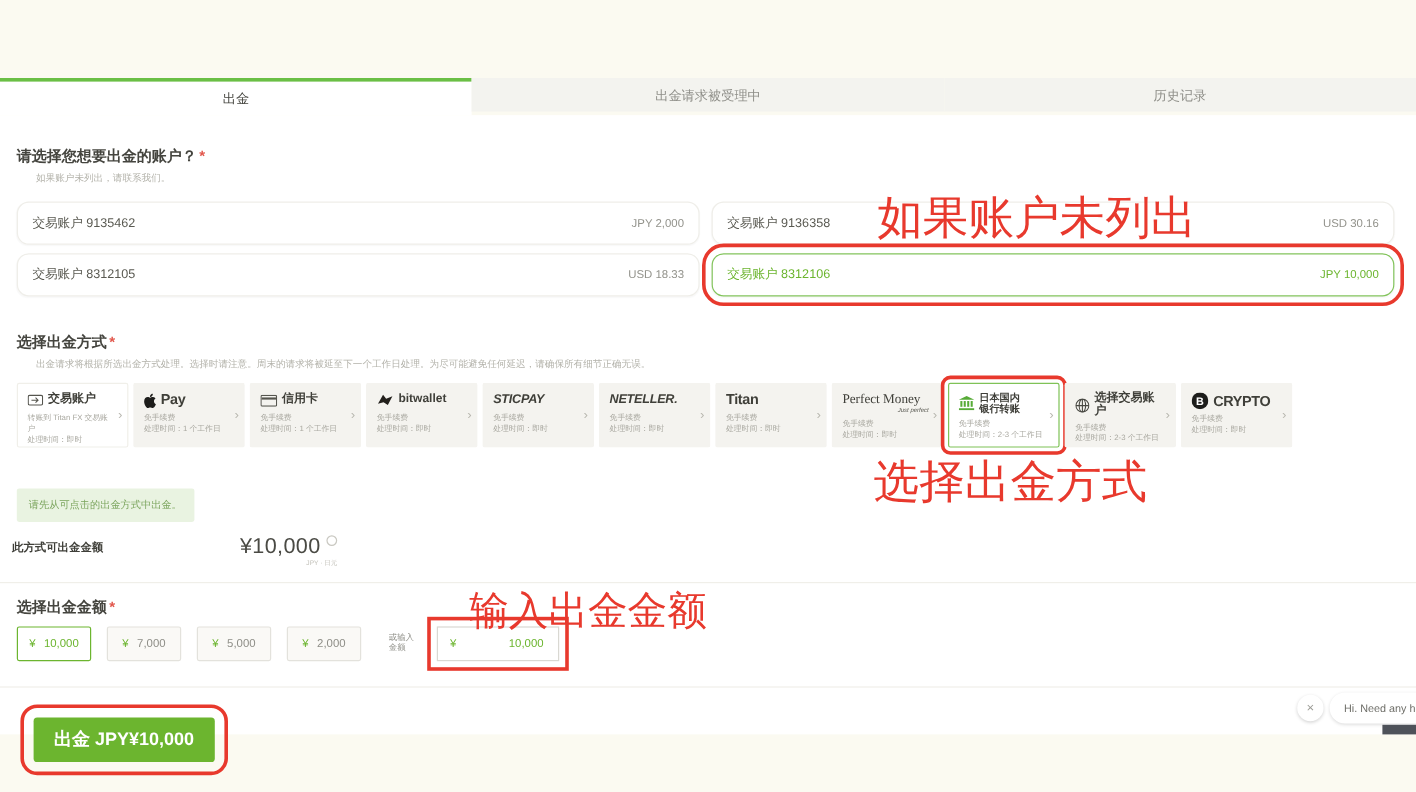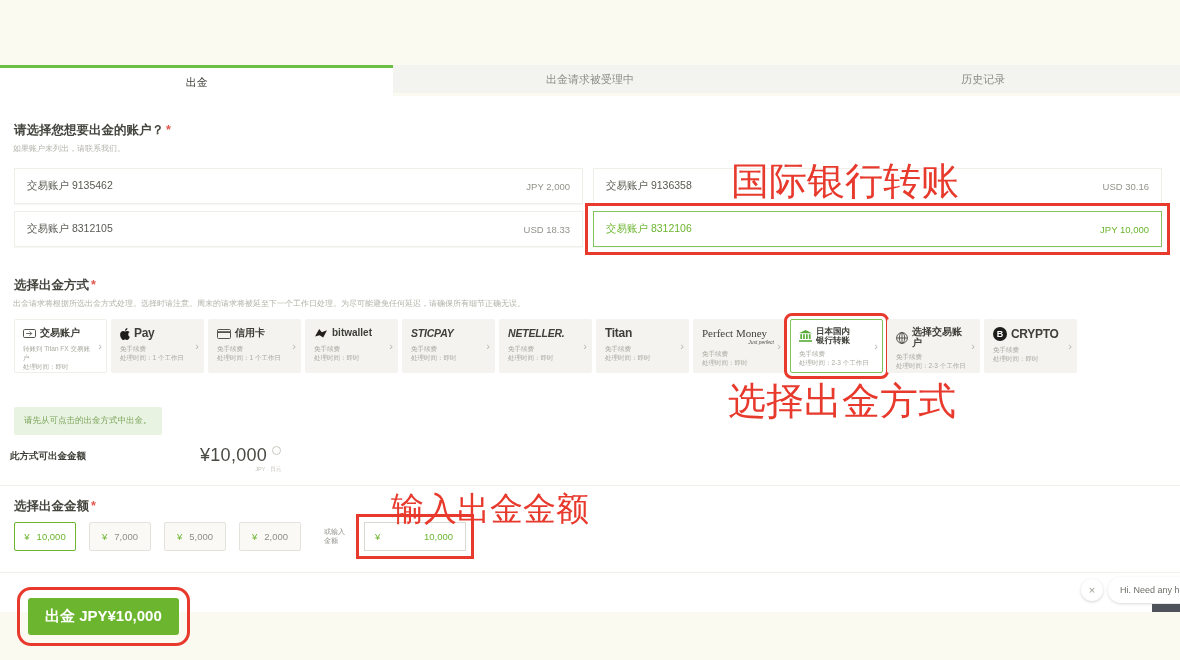--- a/index.html
+++ b/index.html
@@ -5,24 +5,24 @@
   html,body{margin:0;padding:0}
   body{width:1180px;height:660px;background:#fbfaf1;font-family:"Liberation Sans",sans-serif;position:relative;overflow:hidden}
   .page{position:absolute;inset:0}
   .topband{height:65px}
   .tabs{display:flex;height:31px;align-items:flex-start}
   .tab{flex:1;height:28px;display:flex;align-items:center;justify-content:center;font-size:11px;color:#8e8e88;background:#f3f3ef;cursor:pointer;box-sizing:border-box}
   .tab.active{height:31px;background:#fff;border-top:3px solid #6abf45;color:#45453f}
   .content{background:#fff;height:516px;position:relative}
   .sec-h{font-size:12.5px;color:#45453f;font-weight:bold;margin:0 0 0 14px;padding-top:26px}
   .sec-h .req{color:#e2574c;margin-left:2px}
-  .sec-sub{font-size:8px;color:#b3b2aa;margin:4px 0 0 13px}
+  .sec-sub{font-size:8px;color:#b3b2aa;margin:4px 0 0 30px}
   
   .acc-grid{display:grid;grid-template-columns:1fr 1fr;column-gap:10px;row-gap:7px;margin:14px 18px 0 14px}
-  .acc{height:34px;background:#fff;border:1px solid #efeee9;border-radius:0;display:flex;align-items:center;justify-content:space-between;padding:0 12px;font-size:10.5px;color:#5a5a52;box-shadow:0 1px 1px rgba(0,0,0,.03);cursor:pointer}
+  .acc{height:34px;background:#fff;border:1px solid #efeee9;border-radius:10px;display:flex;align-items:center;justify-content:space-between;padding:0 12px;font-size:10.5px;color:#5a5a52;box-shadow:0 1px 1px rgba(0,0,0,.03);cursor:pointer}
   .acc .bal{color:#93938c;font-size:9.5px}
   .acc.selected{border-color:#83c45c;color:#6cb52f}
   .acc.selected .bal{color:#6cb52f}
   .acc.annotated{outline:3px solid #e8392d;outline-offset:5px}
   
   .methods{display:flex;gap:4px;margin:10px 14px 0}
   .m-card{position:relative;width:93px;height:54px;background:#f4f3ef;border:1px solid transparent;border-radius:2px;padding:7px 10px 4px 8px;box-sizing:border-box;cursor:pointer;flex:0 0 auto}
   .m-card.white{background:#fff;border-color:#f0efe9}
   .m-card.selected{background:#fff;border-color:#7fc257}
   .m-card.annotated{outline:3px solid #e8392d;outline-offset:3px}
@@ -311,21 +311,21 @@
         <span class="cur">¥</span>
         <input value="10,000" style="">
       </div>
     </div>
 
     <div class="divider2"></div>
 
     <button class="submit">出金 JPY¥10,000</button>
   </div>
 
-  <div class="ann ann-account">国际银行转账</div>
+  <div class="ann ann-account">如果账户未列出</div>
   <div class="ann ann-method">选择出金方式</div>
   <div class="ann ann-amount">输入出金金额</div>
 
   <div class="chat-close">
       <span>×</span>
     </div>
   <div class="chat-bubble">
       <span>Hi. Need any help?</span>
     </div>
   <div class="widget-edge"></div>

